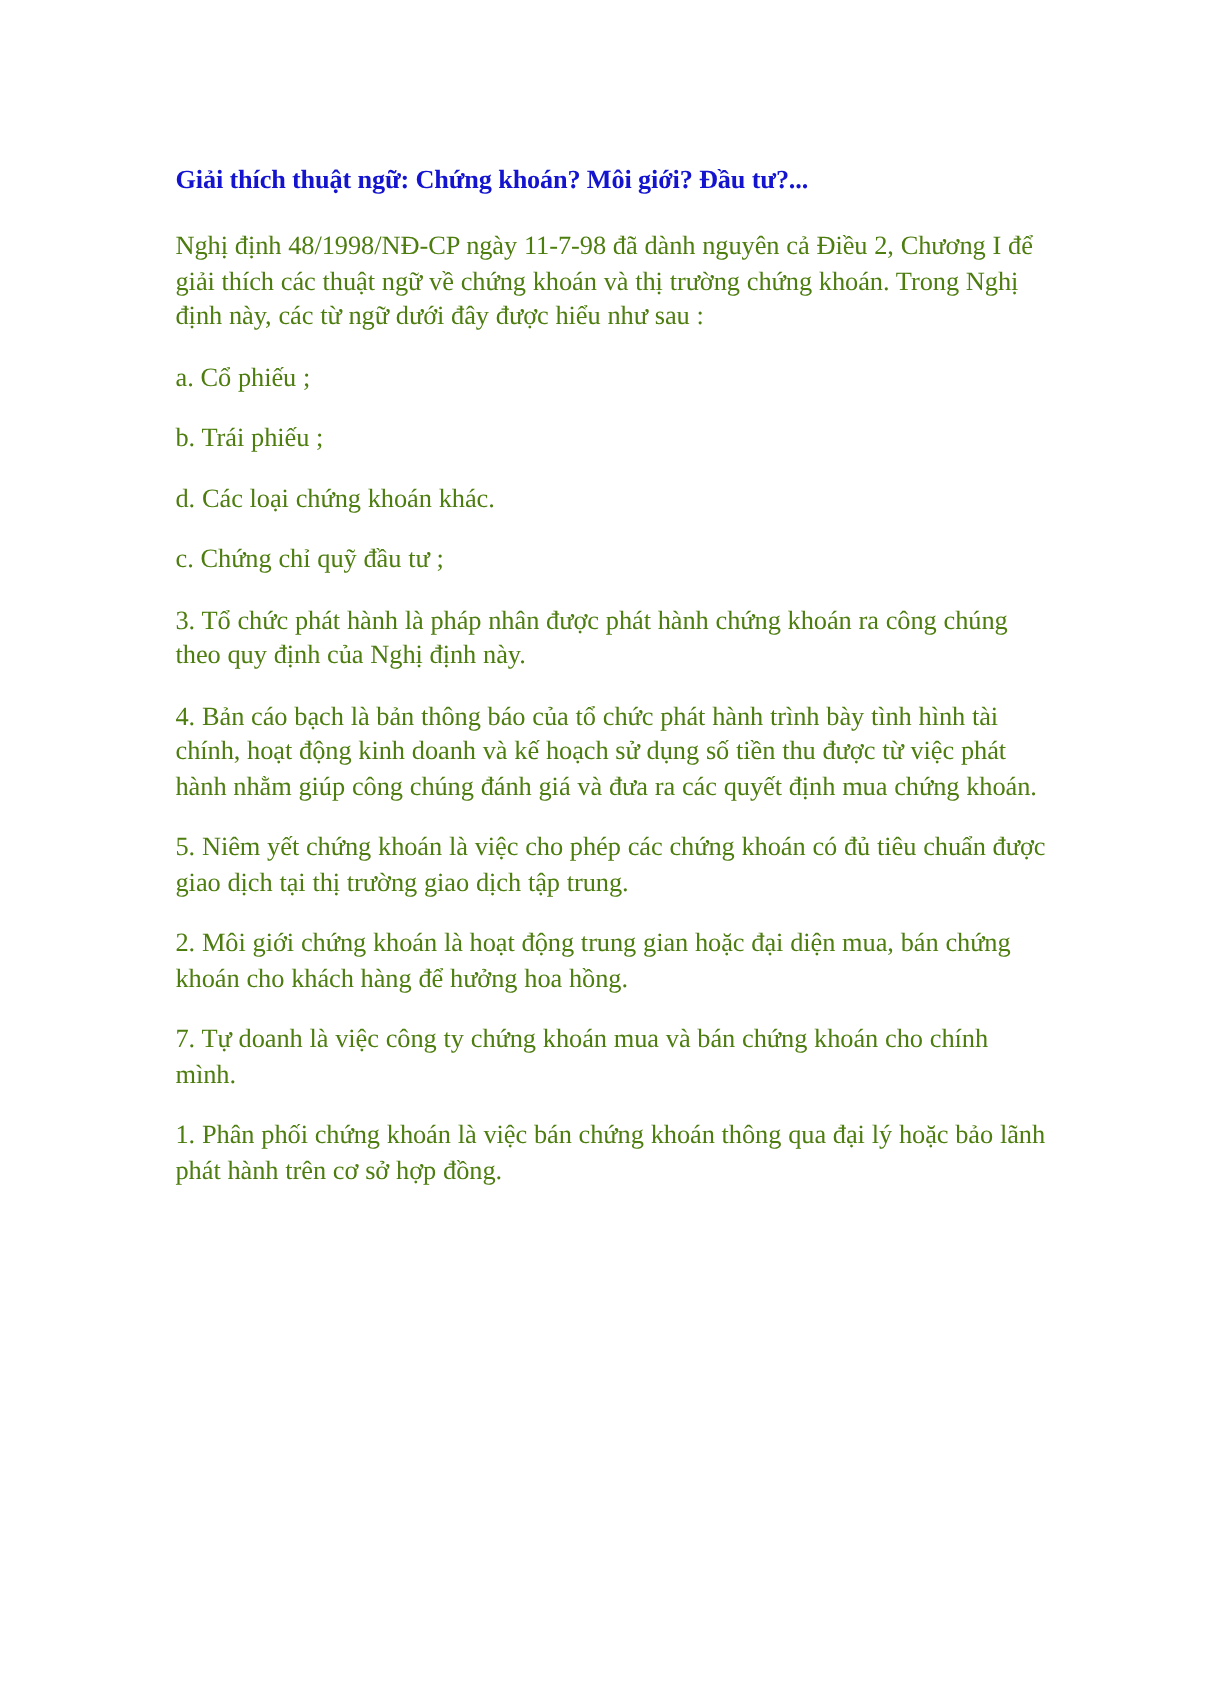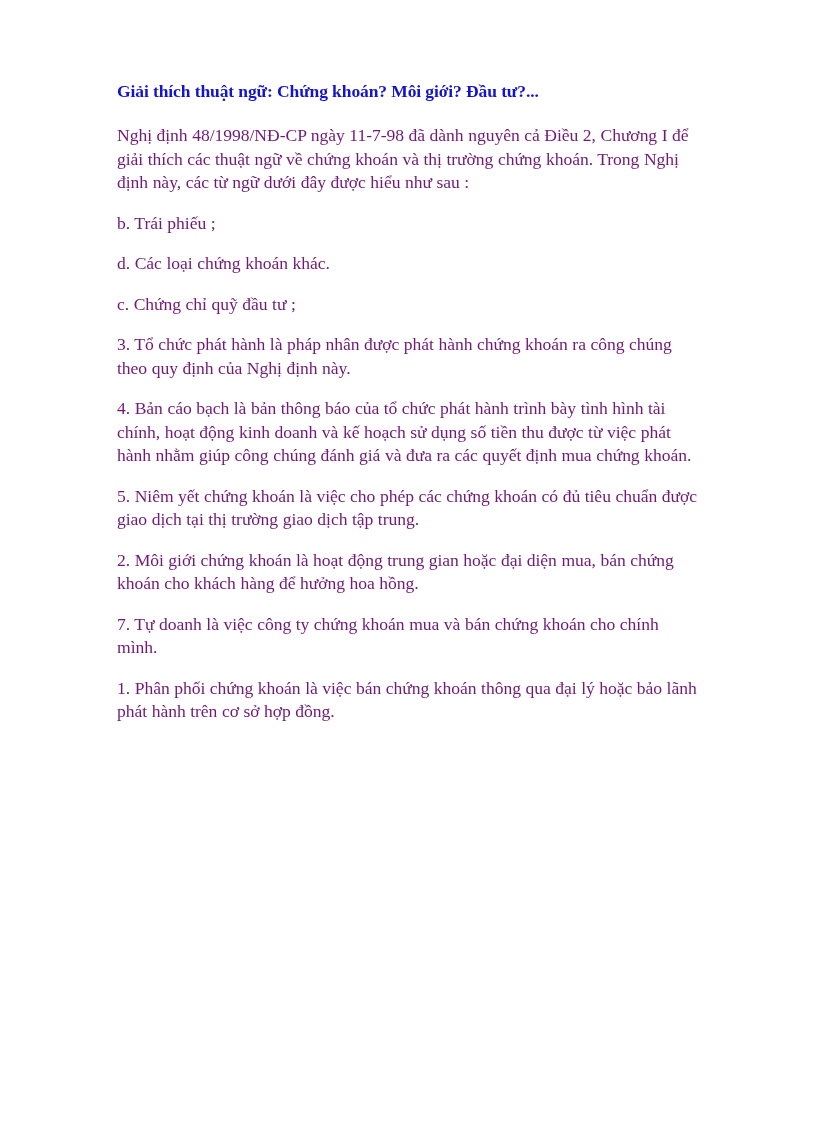--- a/index.html
+++ b/index.html
@@ -19,38 +19,38 @@
   .page {
     position: relative;
     width: 816px;
     height: 1123px;
     background: #ffffff;
     box-sizing: border-box;
   }
   .content {
     position: absolute;
     left: 117px;
-    top: 80px;
+    top: 108px;
     width: 585px;
   }
   .doc-title {
     margin: 0 0 22px 0;
     font-family: "Liberation Serif", "DejaVu Serif", serif;
     font-weight: bold;
     font-size: 17.5px;
     line-height: 22px;
     color: #1414cf;
     letter-spacing: -0.1px;
   }
   p.para {
     margin: 16px 0 17px 0;
     font-size: 17.6px;
     line-height: 23.5px;
     text-align: left;
-    color: #701a75;
+    color: #4d7c0f;
     letter-spacing: -0.05px;
     word-spacing: 0.2px;
   }
   p.para:last-child {
     margin-bottom: 0;
   }
   .sublist p.para {
     margin-bottom: 17px;
   }
 </style>
@@ -59,20 +59,21 @@
 
 <div class="page">
   <div class="content">
 
     <h1 class="doc-title">Giải thích thuật ngữ: Chứng khoán? Môi giới? Đầu tư?...</h1>
 
     <p class="para">Nghị định 48/1998/NĐ-CP ngày 11-7-98 đã dành nguyên cả Điều 2, Chương I để giải thích các thuật ngữ về chứng khoán và thị trường chứng khoán. Trong Nghị định này, các từ ngữ dưới đây được hiểu như sau :</p>
 
 
     <div class="sublist">
+      <p class="para">a. Cổ phiếu ;</p>
 
       <p class="para">b. Trái phiếu ;</p>
 
       <p class="para">d. Các loại chứng khoán khác.</p>
 
       <p class="para">c. Chứng chỉ quỹ đầu tư ;</p>
     </div>
 
 
     <p class="para">3. Tổ chức phát hành là pháp nhân được phát hành chứng khoán ra công chúng theo quy định của Nghị định này.</p>

